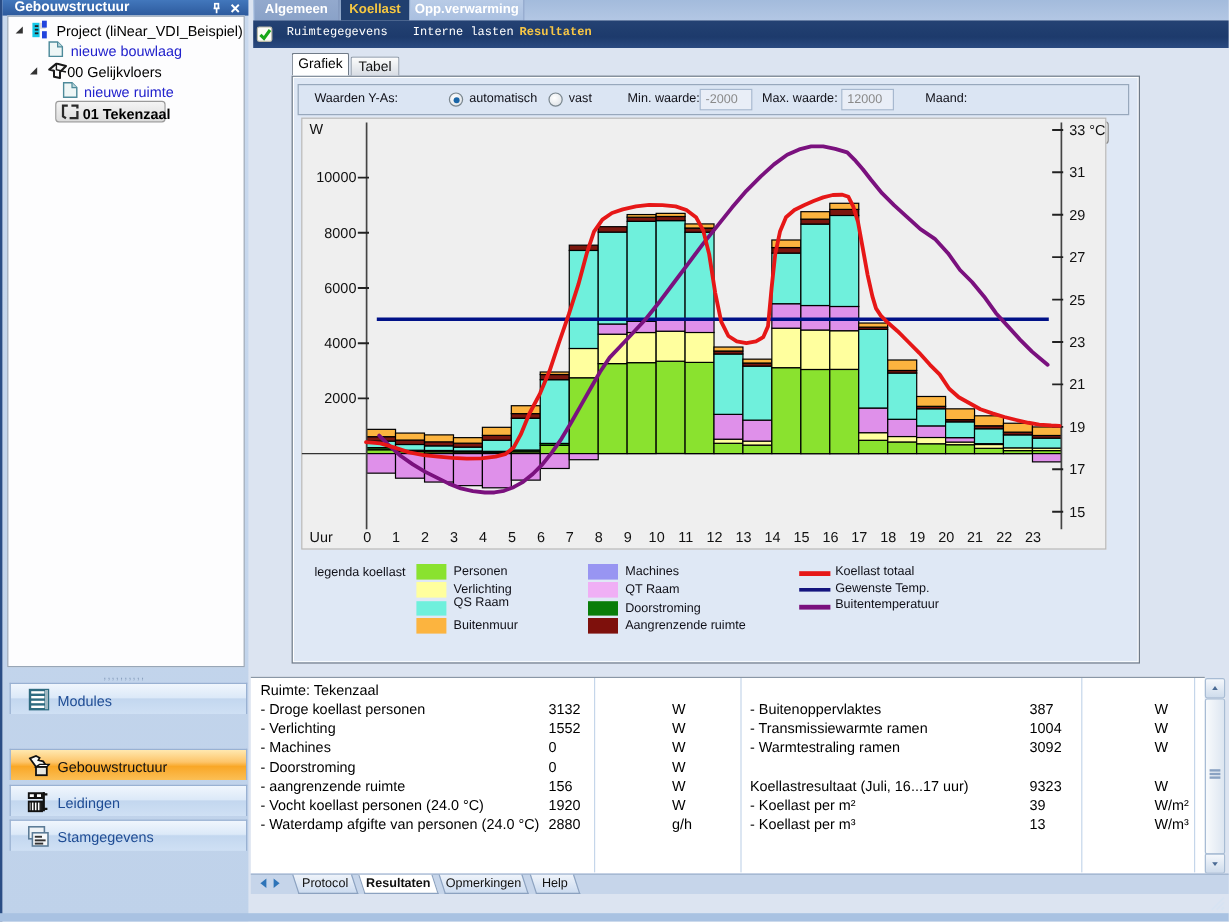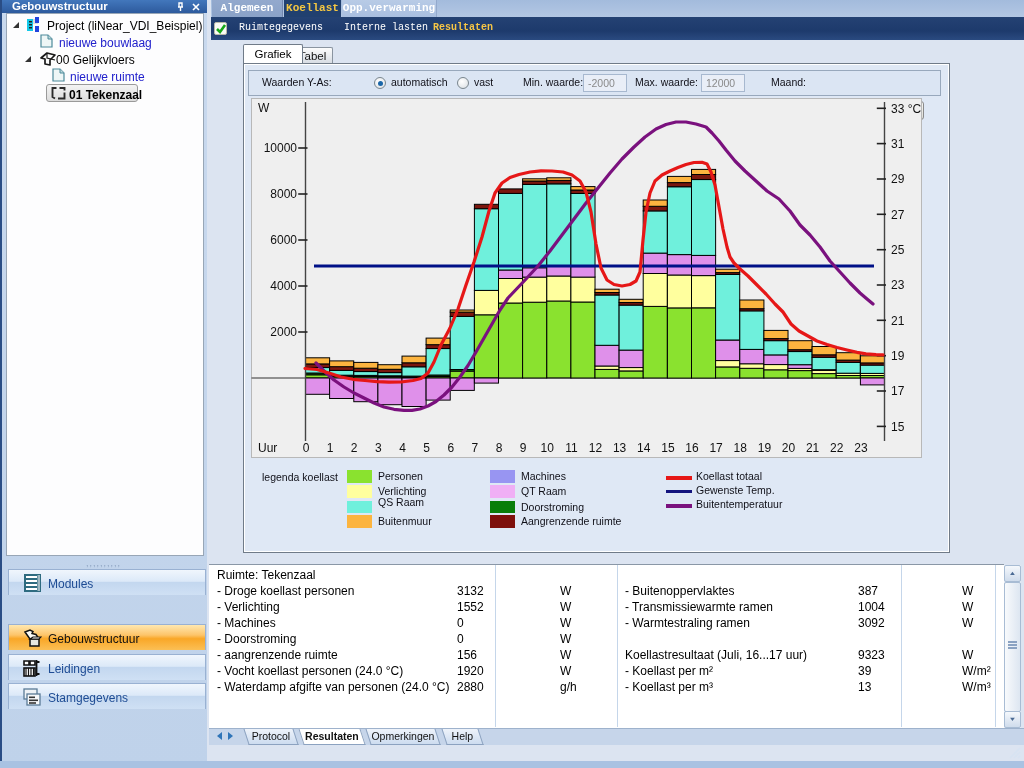--- a/index.html
+++ b/index.html
@@ -26,33 +26,33 @@
 
 .navbtn { position:absolute; left:8px; width:198px; height:26px;
   background:linear-gradient(180deg,#f0f6fd 0%,#dce9f8 45%,#c3d7ef 50%,#cfe0f4 100%);
   border:1px solid #99b1d2; border-bottom:none; }
 .navbtn .lbl { position:absolute; left:39px; top:7px; font-size:12px; color:#1e4c94; }
 .navbtn.orange { background:linear-gradient(180deg,#ffe8b0 0%,#fdc56a 40%,#f9a727 55%,#fbbf55 100%); }
 .navbtn.orange .lbl { color:#111; }
 .nicon { position:absolute; left:13px; top:3px; width:20px; height:20px; }
 
 #row1 { position:absolute; left:211px; top:0; width:813px; height:17px;
-  background:linear-gradient(180deg,#a3bbdc,#b3c7e4);font-family:Liberation Mono, monospace; }
+  background:linear-gradient(180deg,#a3bbdc,#b3c7e4); }
 .ttab { position:absolute; top:0; height:17px; font-size:11px; font-weight:bold;
   color:#fff; text-align:center; line-height:17px; }
 #tabAlg { left:1px; width:71px; background:linear-gradient(180deg,#93a9cd,#8aa2c8); border-right:1px solid #7388b0;}
 #tabKoe { left:73px; width:57px; background:#21406f; color:#f5c741; }
 #tabOpp { left:131px; width:95px; background:linear-gradient(180deg,#b8cbe6,#a9bfe0); border-right:1px solid #93a9cc;}
 #row2 { position:absolute; left:211px; top:17px; width:813px; height:22.5px;
   background:linear-gradient(180deg,#244273 0%,#1d3a6c 60%,#2a4a80 100%); }
 #checkbox16 { position:absolute; left:3px; top:4.5px; width:13px; height:13px;
   background:#fbfbf5; border:1px solid #b9b9a9; border-radius:2px; }
 .menuitem { position:absolute; top:5px; font-size:10px; color:#fff; white-space:nowrap;font-family:Liberation Mono, monospace; }
 
-#gtab1 { position:absolute; left:243px; top:44px; width:60px; height:19px; background:#fff;
+#gtab1 { position:absolute; left:243px; top:44px; width:48px; height:19px; background:#fff;
   border:1px solid #707b88; border-bottom:none; border-radius:2px 2px 0 0; z-index:3;
   font-size:11.5px; text-align:center; line-height:18px; color:#000; }
 #gtab2 { position:absolute; left:292px; top:46.5px; width:41px; height:16.5px;
   background:linear-gradient(180deg,#fcfcfc,#d8dde4); border:1px solid #8a94a0; border-bottom:none;
   border-radius:2px 2px 0 0; font-size:11.5px; text-align:center; line-height:16px; color:#111; }
 #panel { position:absolute; left:243px; top:62.5px; width:707px; height:490px;
   background:#dfe8f5; border:1px solid #707b88; box-shadow:inset 1px 1px 0 #fff, inset -1px -1px 0 #fff; }
 #ctrlbox { position:absolute; left:248px; top:70px; width:693px; height:25.5px;
   background:#dbe5f3; border:1px solid #98a8bc; }
 .clab { position:absolute; top:7px; font-size:10.5px; color:#101018; white-space:nowrap; }

